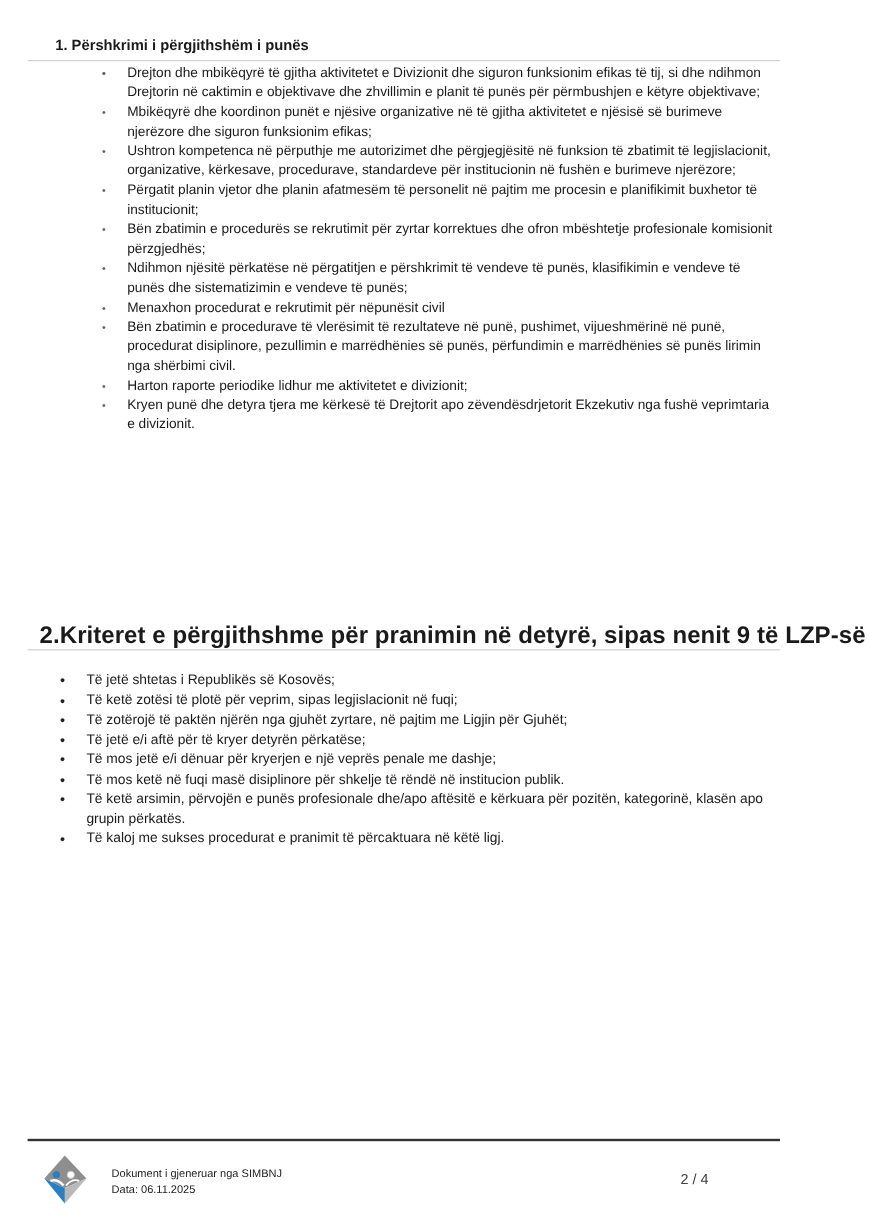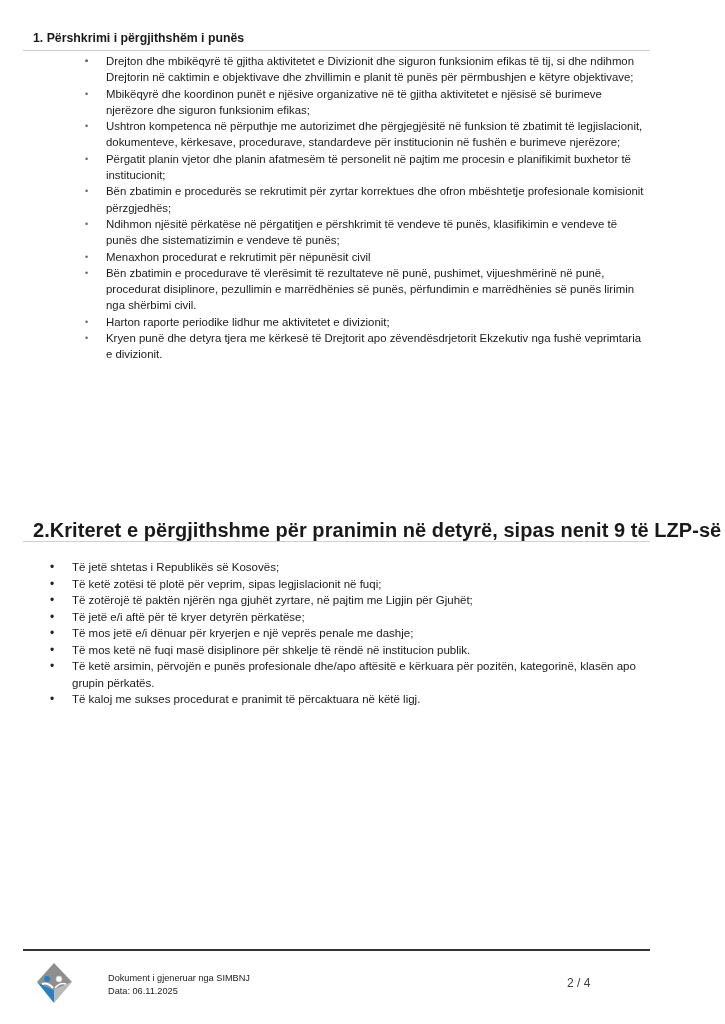--- a/index.html
+++ b/index.html
@@ -6,54 +6,54 @@
   body {
     width: 725px; height: 1024px; position: relative; overflow: hidden;
     font-family: "Liberation Sans", "DejaVu Sans", sans-serif;
     color: #1a1a1a;
   }
   .section-title {
     position: absolute; left: 33px; margin: 0;
     font-weight: bold; color: #1a1a1a;
     font-family: "Liberation Sans", "DejaVu Sans", sans-serif;
   }
-  #s1-title { top: 31px; font-size: 12.3px; }
+  #s1-title { top: 31px; font-size: 12.3px; margin-left: 13px; }
   #s2-title { top: 519px; font-size: 20px; letter-spacing: 0.05px; }
   .rule { position: absolute; left: 23px; width: 627px; height: 1px; background: #d0d0d0; }
   #s1-rule { top: 50px; }
   #s2-rule { top: 541px; }
 
   ul.list { position: absolute; margin: 0; padding: 0; list-style: none; }
   ul.list li { position: relative; font-size: 11.4px; line-height: 16.3px; color: #1a1a1a; }
   #s1-list { left: 106px; top: 53px; width: 540px; }
   #s1-list li .bullet {
     position: absolute; left: -21px; top: 0; font-size: 9px; color: #666;
   }
   #s2-list { left: 72px; top: 559px; width: 580px; }
   #s2-list li { font-size: 11.5px; line-height: 16.5px; }
   #s2-list li .bullet {
     position: absolute; left: -22px; top: 0; font-size: 12px; color: #222;
   }
 
   .footer-rule { position: absolute; left: 23px; top: 949px; width: 627px; height: 1.5px; background: #333; }
   .footer-logo { position: absolute; left: 34px; top: 962px; width: 40px; height: 42px; }
-  .footer-text { position: absolute; left: 93px; top: 972px; font-size: 9.2px; line-height: 12.5px; color: #222; margin-left: 15px; }
+  .footer-text { position: absolute; left: 93px; top: 972px; font-size: 9.2px; line-height: 12.5px; color: #222; }
   .page-num { position: absolute; left: 567px; top: 976px; font-size: 12px; color: #404040; }
 </style>
 </head>
 <body>
 
 <h2 class="section-title" id="s1-title">1. Përshkrimi i përgjithshëm i punës</h2>
 <div class="rule" id="s1-rule"></div>
 
 <ul class="list" id="s1-list">
   <li><span class="bullet">•</span></li>
   <li><span class="bullet">•</span><span>Drejton dhe mbikëqyrë të gjitha aktivitetet e Divizionit dhe siguron funksionim efikas të tij, si dhe ndihmon Drejtorin në caktimin e objektivave dhe zhvillimin e planit të punës për përmbushjen e këtyre objektivave;</span></li>
   <li><span class="bullet">•</span><span>Mbikëqyrë dhe koordinon punët e njësive organizative në të gjitha aktivitetet e njësisë së burimeve njerëzore dhe siguron funksionim efikas;</span></li>
-  <li><span class="bullet">•</span><span>Ushtron kompetenca në përputhje me autorizimet dhe përgjegjësitë në funksion të zbatimit të legjislacionit, dokumenteve, kërkesave, procedurave, standardeve për institucionin në fushën e burimeve njerëzore;</span></li>
+  <li><span class="bullet">•</span><span>Ushtron kompetenca në përputhje me autorizimet dhe përgjegjësitë në funksion të zbatimit të legjislacionit, organizative, kërkesave, procedurave, standardeve për institucionin në fushën e burimeve njerëzore;</span></li>
   <li><span class="bullet">•</span><span>Përgatit planin vjetor dhe planin afatmesëm të personelit në pajtim me procesin e planifikimit buxhetor të institucionit;</span></li>
   <li><span class="bullet">•</span><span>Bën zbatimin e procedurës se rekrutimit për zyrtar korrektues dhe ofron mbështetje profesionale komisionit përzgjedhës;</span></li>
   <li><span class="bullet">•</span><span>Ndihmon njësitë përkatëse në përgatitjen e përshkrimit të vendeve të punës, klasifikimin e vendeve të punës dhe sistematizimin e vendeve të punës;</span></li>
   <li><span class="bullet">•</span><span>Menaxhon procedurat e rekrutimit për nëpunësit civil</span></li>
   <li><span class="bullet">•</span><span>Bën zbatimin e procedurave të vlerësimit të rezultateve në punë, pushimet, vijueshmërinë në punë, procedurat disiplinore, pezullimin e marrëdhënies së punës, përfundimin e marrëdhënies së punës lirimin nga shërbimi civil.</span></li>
   <li><span class="bullet">•</span><span>Harton raporte periodike lidhur me aktivitetet e divizionit;</span></li>
   <li><span class="bullet">•</span><span>Kryen punë dhe detyra tjera me kërkesë të Drejtorit apo zëvendësdrjetorit Ekzekutiv nga fushë veprimtaria e divizionit.</span></li>
 </ul>
 
 <h2 class="section-title" id="s2-title">2.Kriteret e përgjithshme për pranimin në detyrë, sipas nenit 9 të LZP-së</h2>

